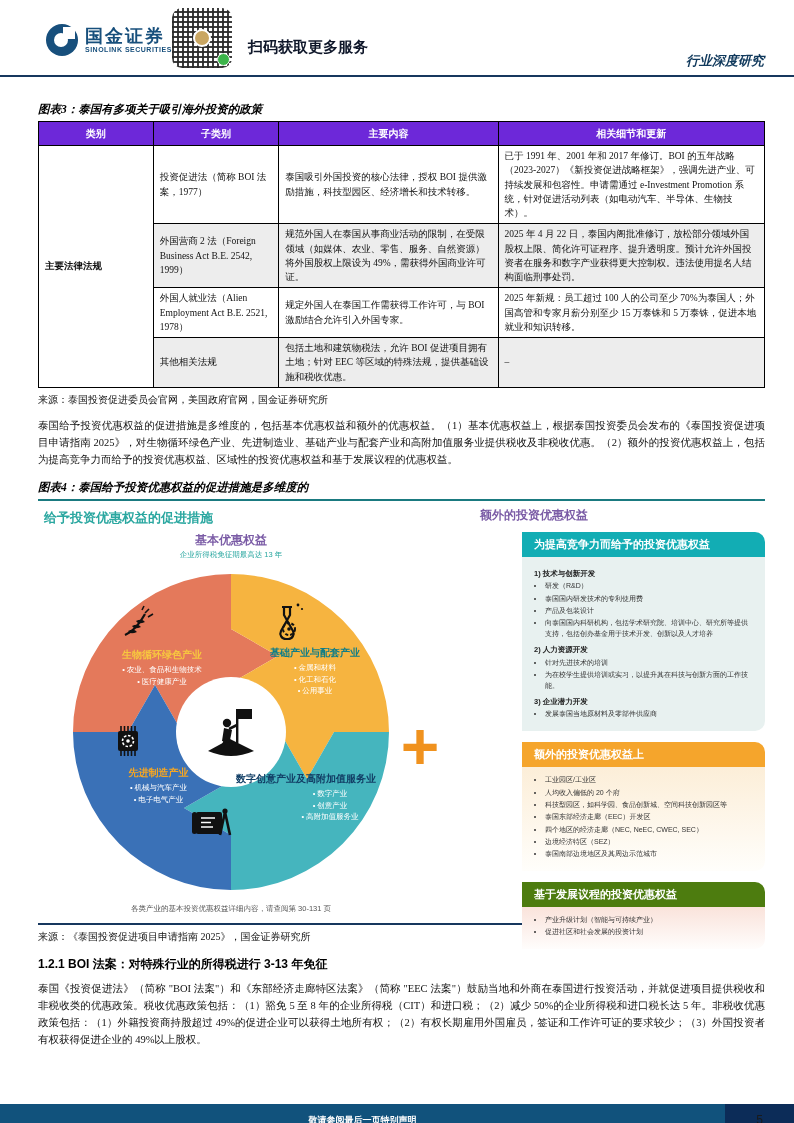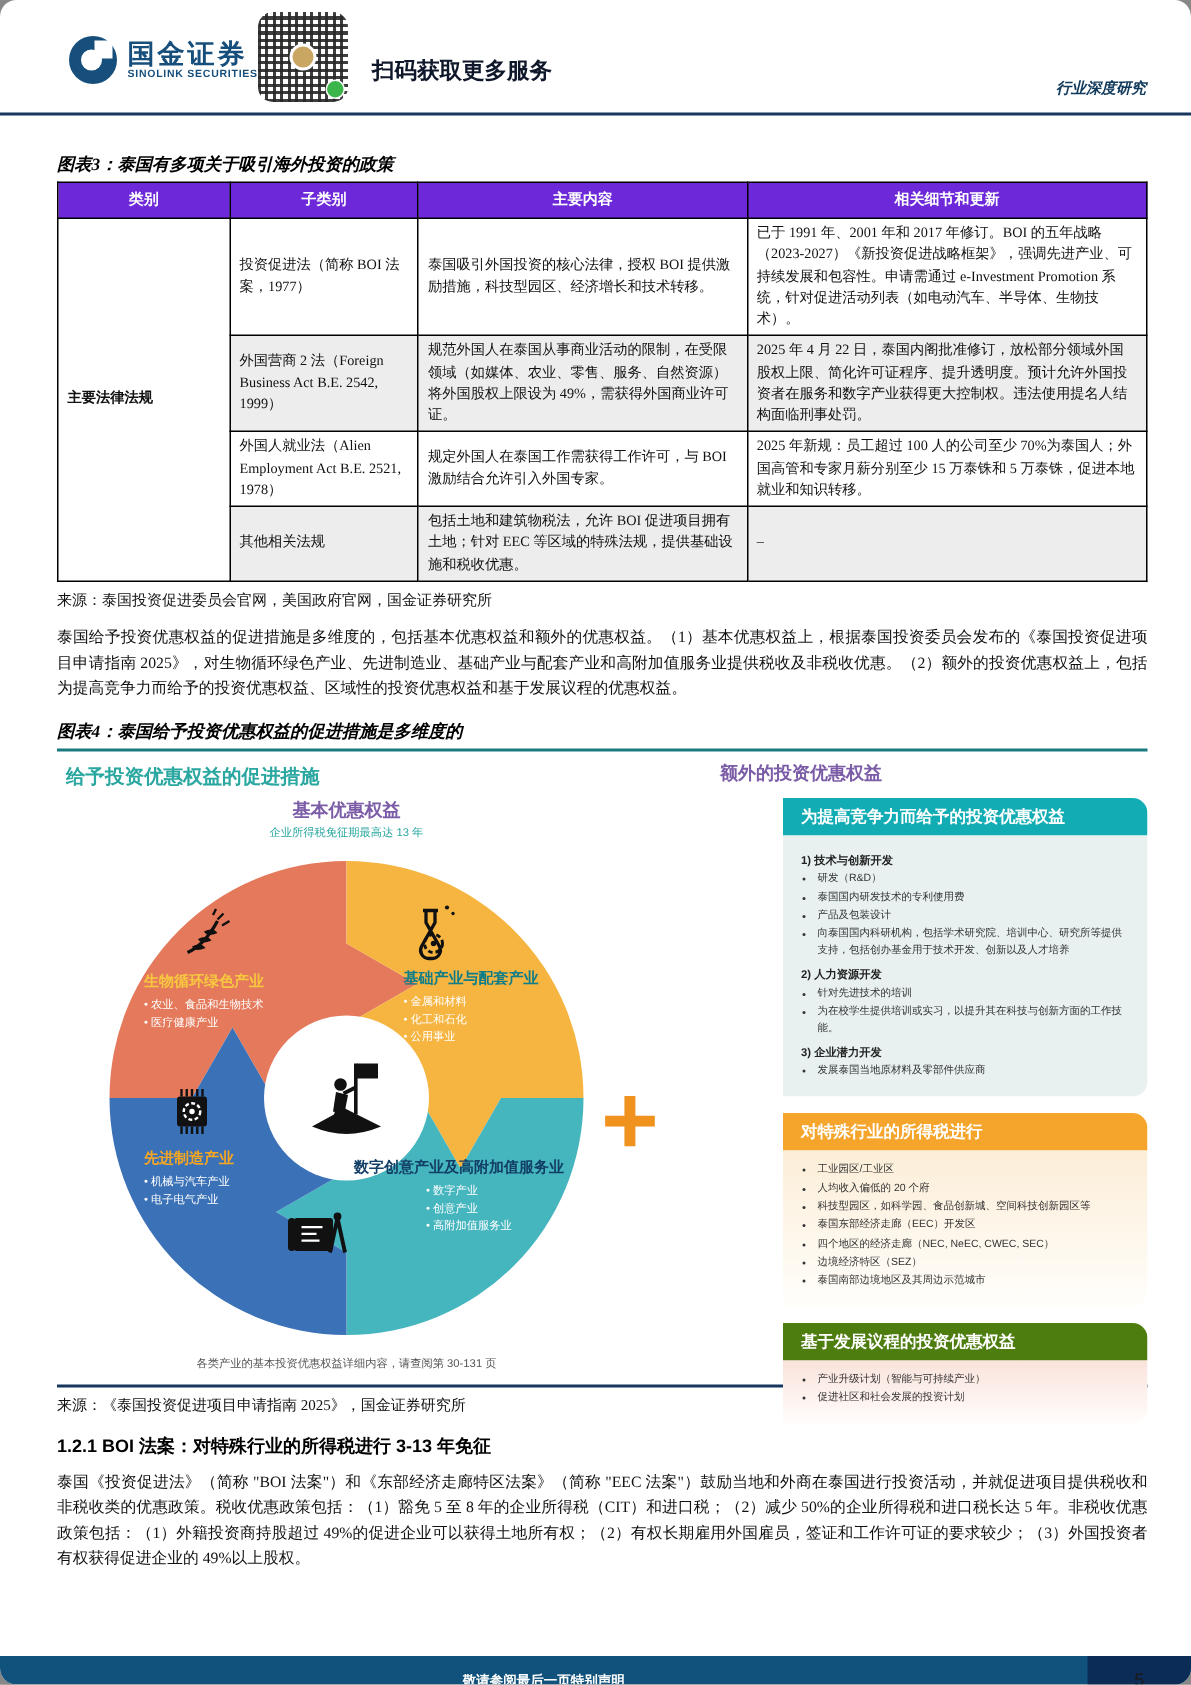--- a/index.html
+++ b/index.html
@@ -1,58 +1,58 @@
 <!DOCTYPE html>
 <html><head>
 <meta charset="utf-8">
 <style>
   * { margin:0; padding:0; box-sizing:border-box; }
   html,body { background:#888; }
   .page {
     position:relative; width:794px; height:1123px; margin:0 auto;
     background:#fff; overflow:hidden;
-    font-family:"Liberation Serif", serif; color:#111;border-radius:11px;
+    font-family:"Liberation Serif", serif; color:#111;
   }
   
   .hdr { position:absolute; top:0; left:0; right:0; height:75px; }
   .hdr-rule { position:absolute; top:75px; left:0; right:0; height:2px; background:#17375E; }
   .logo { position:absolute; left:46px; top:24px; display:flex; align-items:center; gap:7px; }
   .logo-mark { position:relative; width:32px; height:32px; border-radius:50%; background:#174F7C; }
   .logo-mark::after { content:""; position:absolute; right:3px; top:3px; width:12px; height:12px; background:#fff; }
   .logo-mark::before { content:""; position:absolute; left:8px; top:9px; width:14px; height:14px; border-radius:50%; background:#fff; }
   .logo-txt-cn { font-family:"Liberation Sans",sans-serif; font-weight:bold; font-size:18px; color:#174F7C; letter-spacing:2px; line-height:1.1; }
   .logo-txt-en { font-family:"Liberation Sans",sans-serif; font-weight:bold; font-size:7px; color:#174F7C; letter-spacing:0.5px; }
   .qr { position:absolute; left:172px; top:8px; width:60px; height:60px; border-radius:10px;
     background-image:
       repeating-linear-gradient(0deg, rgba(40,40,40,.9) 0 2px, transparent 2px 5px),
       repeating-linear-gradient(90deg, rgba(40,40,40,.9) 0 2px, #fff 2px 5px);
   }
   .qr-center { position:absolute; left:21px; top:21px; width:18px; height:18px; border-radius:50%; background:#C9A662; border:2px solid #fff; }
   .qr-wechat { position:absolute; right:2px; bottom:2px; width:13px; height:13px; border-radius:50%; background:#3CB54A; border:1.5px solid #fff; }
   .qr-caption { position:absolute; left:248px; top:38px; font-family:"Liberation Sans",sans-serif; font-weight:bold; font-size:15px; color:#0f172a; }
-  .report-type { position:absolute; right:30px; top:52px; font-size:10px; font-style:italic; font-weight:bold; color:#10395C; }
+  .report-type { position:absolute; right:30px; top:52px; font-size:13px; font-style:italic; font-weight:bold; color:#10395C; }
   
   .main { position:absolute; left:38px; right:29px; top:100px; }
   .fig-title { font-weight:bold; font-style:italic; font-size:11.5px; margin:2px 0 4px; color:#000; }
   table.policy { width:100%; border-collapse:collapse; font-size:9.5px; line-height:1.5; border:1.5px solid #000; table-layout:fixed; }
   table.policy th { background:#6d28d9; color:#fff; font-weight:bold; font-size:10px; text-align:center; padding:4px 2px; border:1px solid #000; font-family:"Liberation Sans",sans-serif; }
   table.policy td { border:1px solid #000; padding:3px 6px; vertical-align:middle; }
   table.policy tr.alt td { background:#EDEDED; }
   table.policy td.cat { background:#fff; font-weight:bold; }
   .col1{width:15.8%;} .col2{width:17.3%;} .col3{width:30.2%;} .col4{width:36.7%;}
   .src { font-size:10px; margin:5px 0 10px; color:#111; }
   .body-p { font-size:10.5px; line-height:1.62; text-align:justify; margin:6px 0 12px; }
   .sec-h { font-family:"Liberation Sans",sans-serif; font-weight:bold; font-size:12px; margin:12px 0 7px; color:#000; }
   
   .figure4 { position:relative; height:426px; border-top:2px solid #1A7A80; border-bottom:2px solid #17375E; background:#fff; font-family:"Liberation Sans",sans-serif; }
   .f4-left-title { position:absolute; left:6px; top:8px; color:#2AA7A0; font-weight:bold; font-size:13px; }
   .f4-basic-title { position:absolute; left:28px; top:31px; width:330px; text-align:center; color:#7B5CA6; font-weight:bold; font-size:12px; }
   .f4-basic-sub { position:absolute; left:28px; top:49px; width:330px; text-align:center; color:#2AA7A0; font-size:7.5px; }
   .circle-wrap { position:absolute; left:28px; top:66px; width:330px; height:330px; }
-  .q-label { position:absolute; }
+  .q-label { position:absolute;text-align:center; }
   .q-title { font-weight:bold; font-size:10px; line-height:1.25; }
   .q-items { list-style:none; margin:3px 0 0; padding:0; font-size:7.5px; color:#fff; line-height:1.5; }
   .q-items li::before { content:"•  "; }
   .q-icon { position:absolute; }
   .f4-caption { position:absolute; left:28px; top:403px; width:330px; text-align:center; font-size:7.5px; color:#555; }
   .plus { position:absolute; left:352px; top:212px; width:60px; text-align:center; color:#F0921E; font-size:66px; font-weight:bold; line-height:1; }
   .f4-right { position:absolute; left:440px; top:4px; width:287px; }
   .f4-right-title { color:#7B5CA6; font-weight:bold; font-size:12px; margin:2px 0 8px 2px; }
   .ibox { border-radius:10px; overflow:hidden; margin-bottom:11px;padding-left:44px; }
   .ibox-head { padding:5px 12px; color:#fff; font-weight:bold; font-size:11px; }
@@ -250,21 +250,21 @@
               <li>为在校学生提供培训或实习，以提升其在科技与创新方面的工作技能。</li>
             </ul>
             <div class="grp-head">3) 企业潜力开发</div>
             <ul style="margin-bottom:0;">
               <li>发展泰国当地原材料及零部件供应商</li>
             </ul>
           </div>
         </div>
 
         <div class="ibox orange">
-          <div class="ibox-head">对特殊行业的所得税进行</div>
+          <div class="ibox-head">额外的投资优惠权益上</div>
           <div class="ibox-body">
             <ul style="margin-bottom:0;">
               <li>工业园区/工业区</li>
               <li>人均收入偏低的 20 个府</li>
               <li>科技型园区，如科学园、食品创新城、空间科技创新园区等</li>
               <li>泰国东部经济走廊（EEC）开发区</li>
               <li>四个地区的经济走廊（NEC, NeEC, CWEC, SEC）</li>
               <li>边境经济特区（SEZ）</li>
               <li>泰国南部边境地区及其周边示范城市</li>
             </ul>

